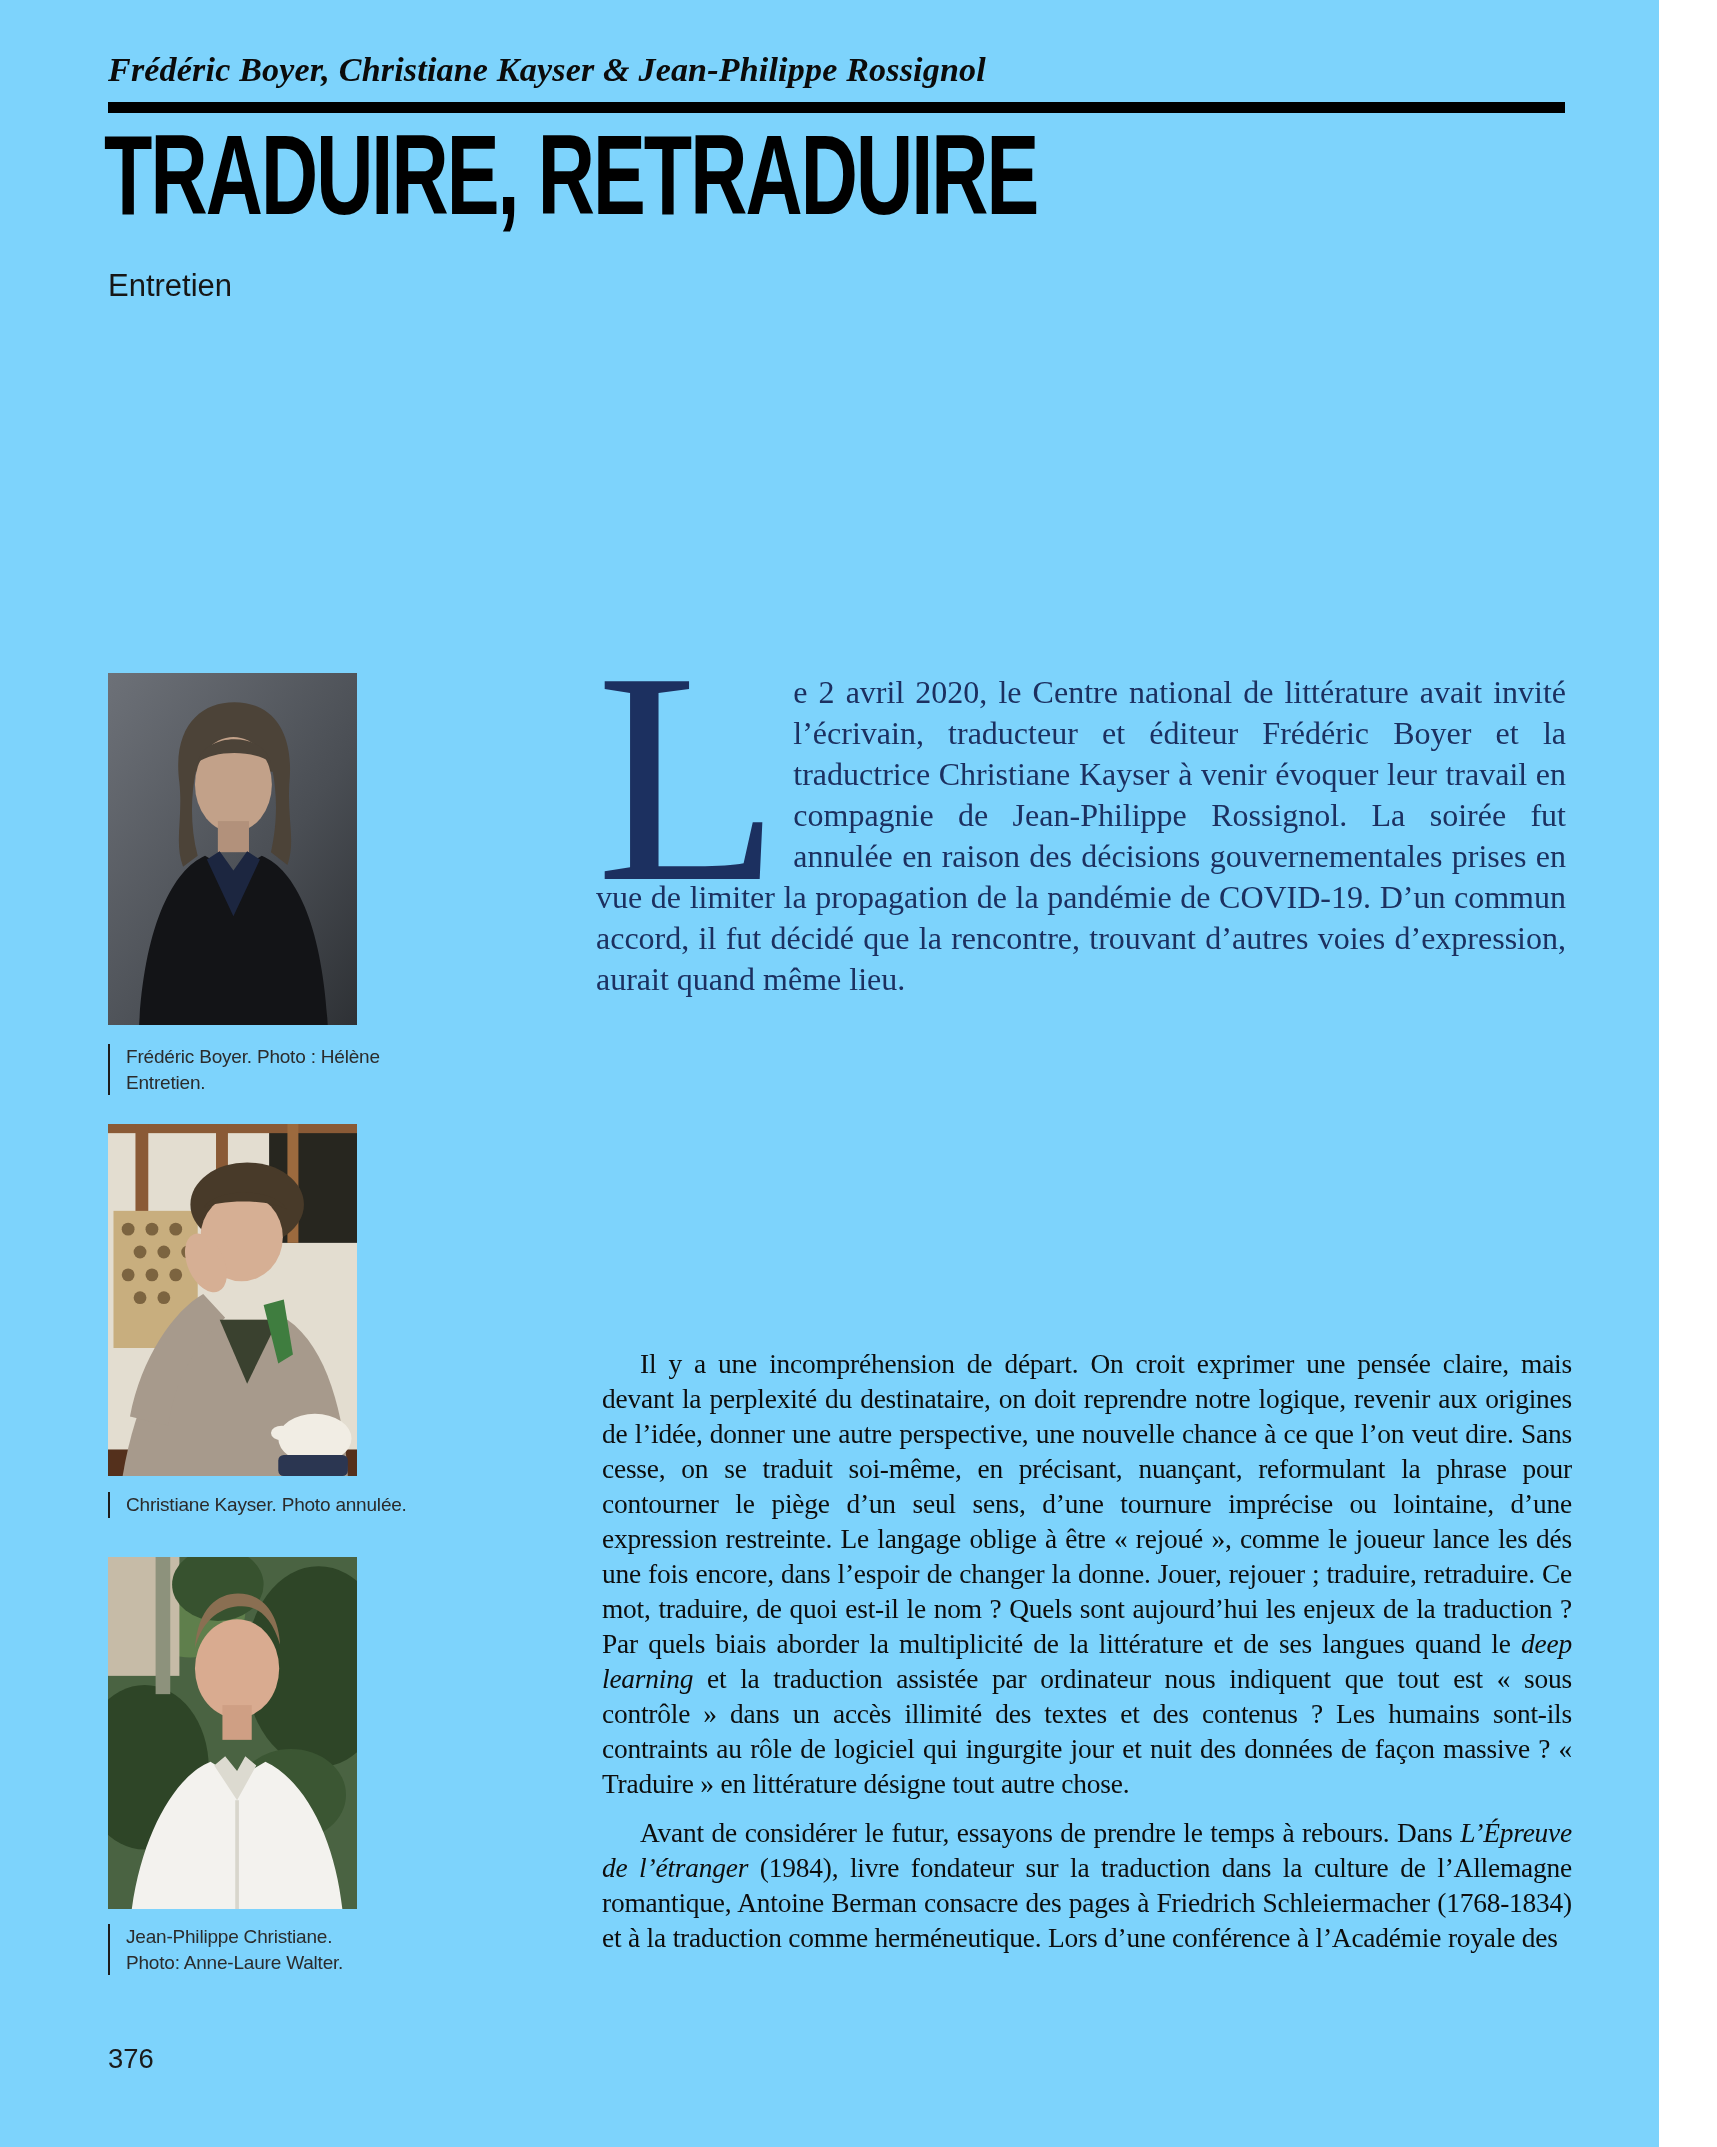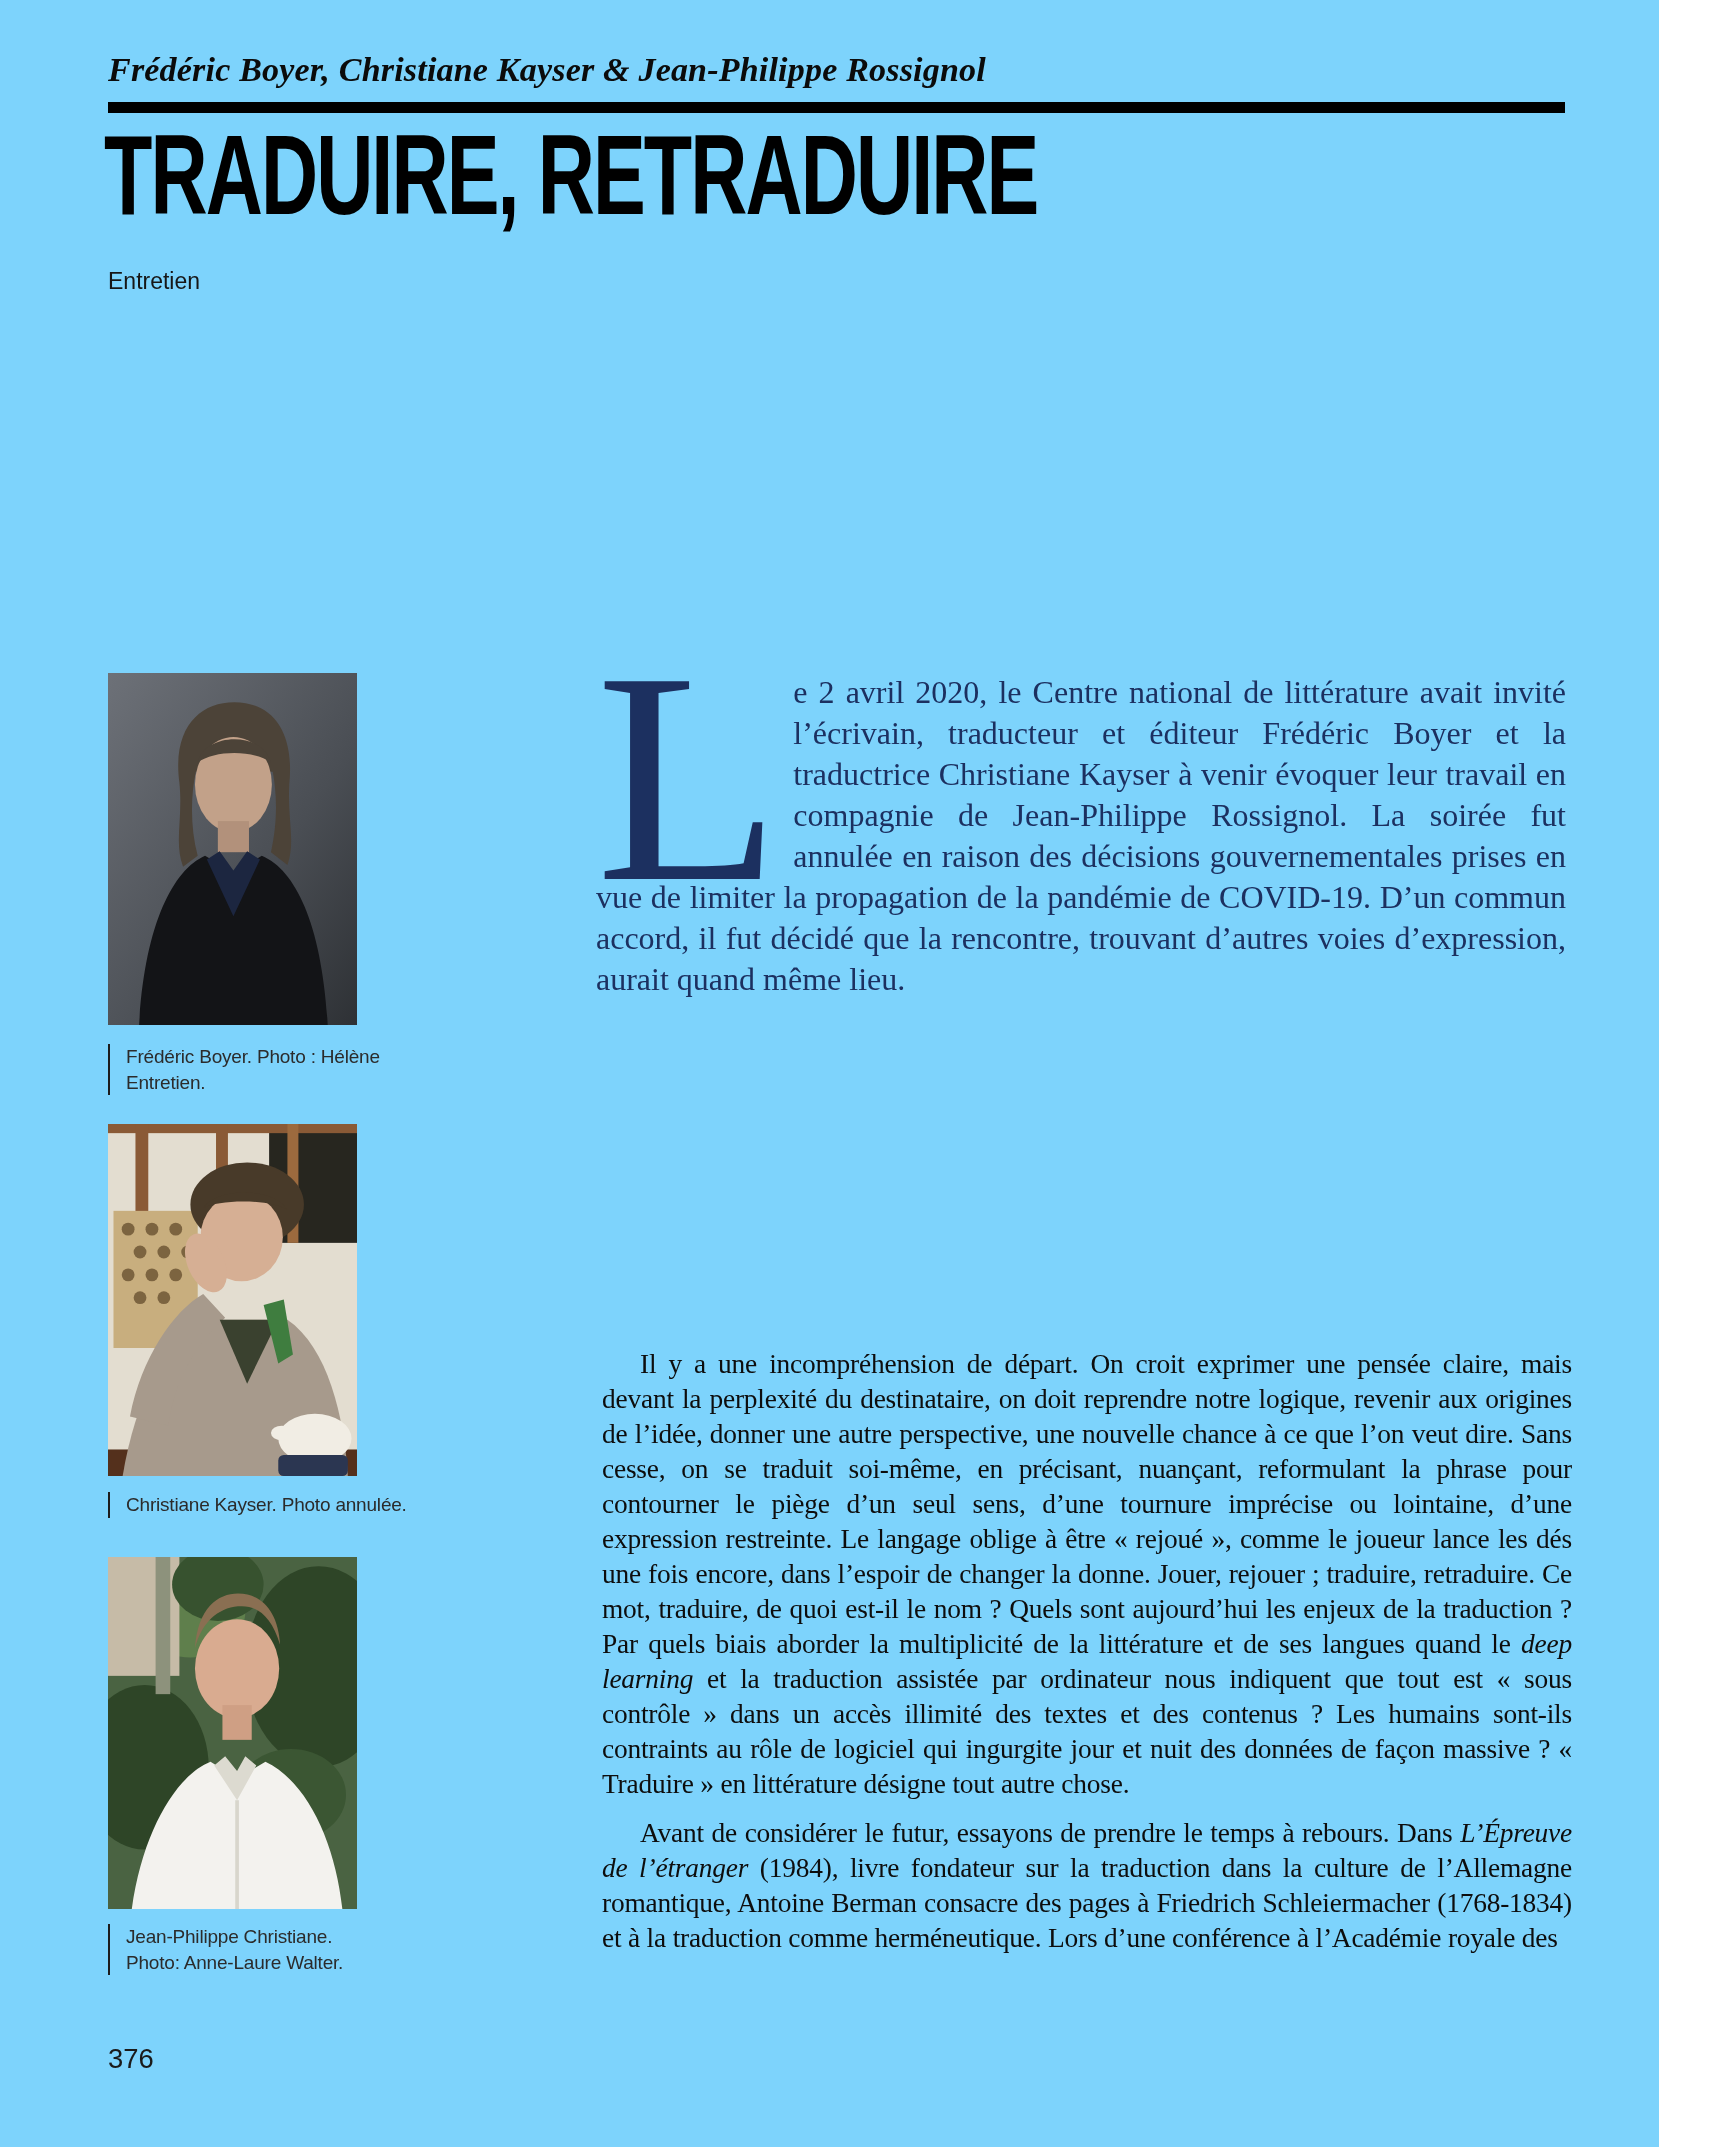--- a/index.html
+++ b/index.html
@@ -27,21 +27,21 @@
   .page-title{
     position:absolute;left:104px;top:119px;
     font-family:"Liberation Sans", sans-serif;
     font-weight:700;font-size:113px;line-height:1;
     letter-spacing:-2.7px;white-space:nowrap;color:#000;
     transform:scaleX(.70);transform-origin:left top;
   }
   .kicker{
     position:absolute;left:108px;top:268px;
     font-family:"Liberation Sans", sans-serif;
-    font-size:23px;color:#161616;
+    font-size:31px;color:#161616;
   }
   
   .photo{
     position:absolute;left:108px;width:249px;height:352px;
     overflow:hidden;background:#888;
   }
   .photo svg{display:block;width:100%;height:100%;}
   .photo-1{top:673px;}
   .photo-2{top:1124px;}
   .photo-3{top:1557px;}

